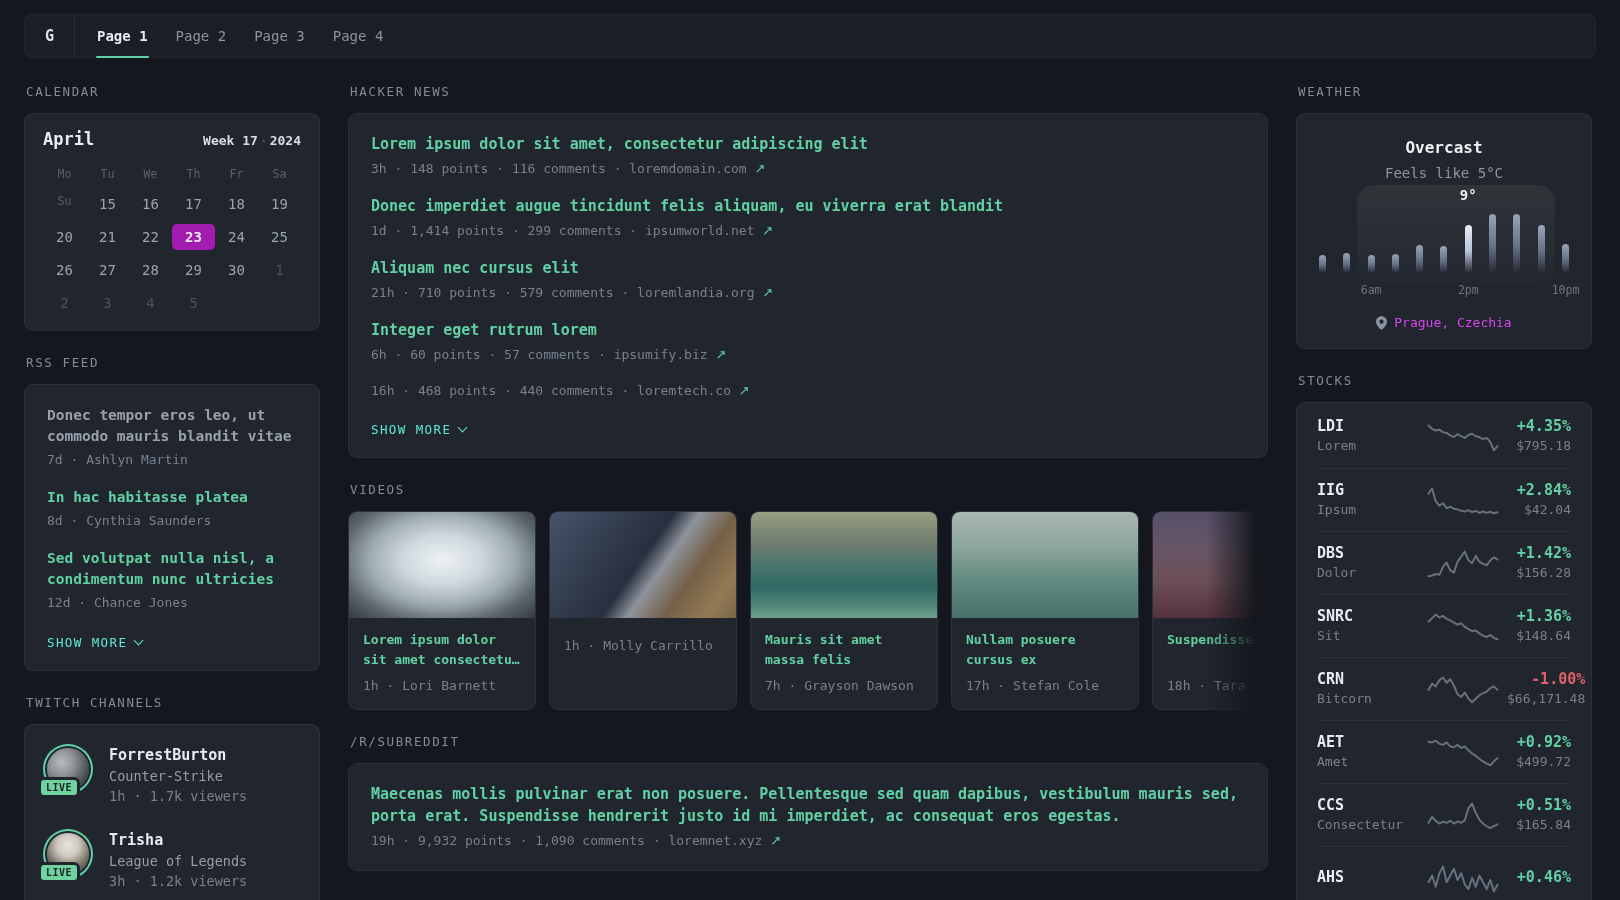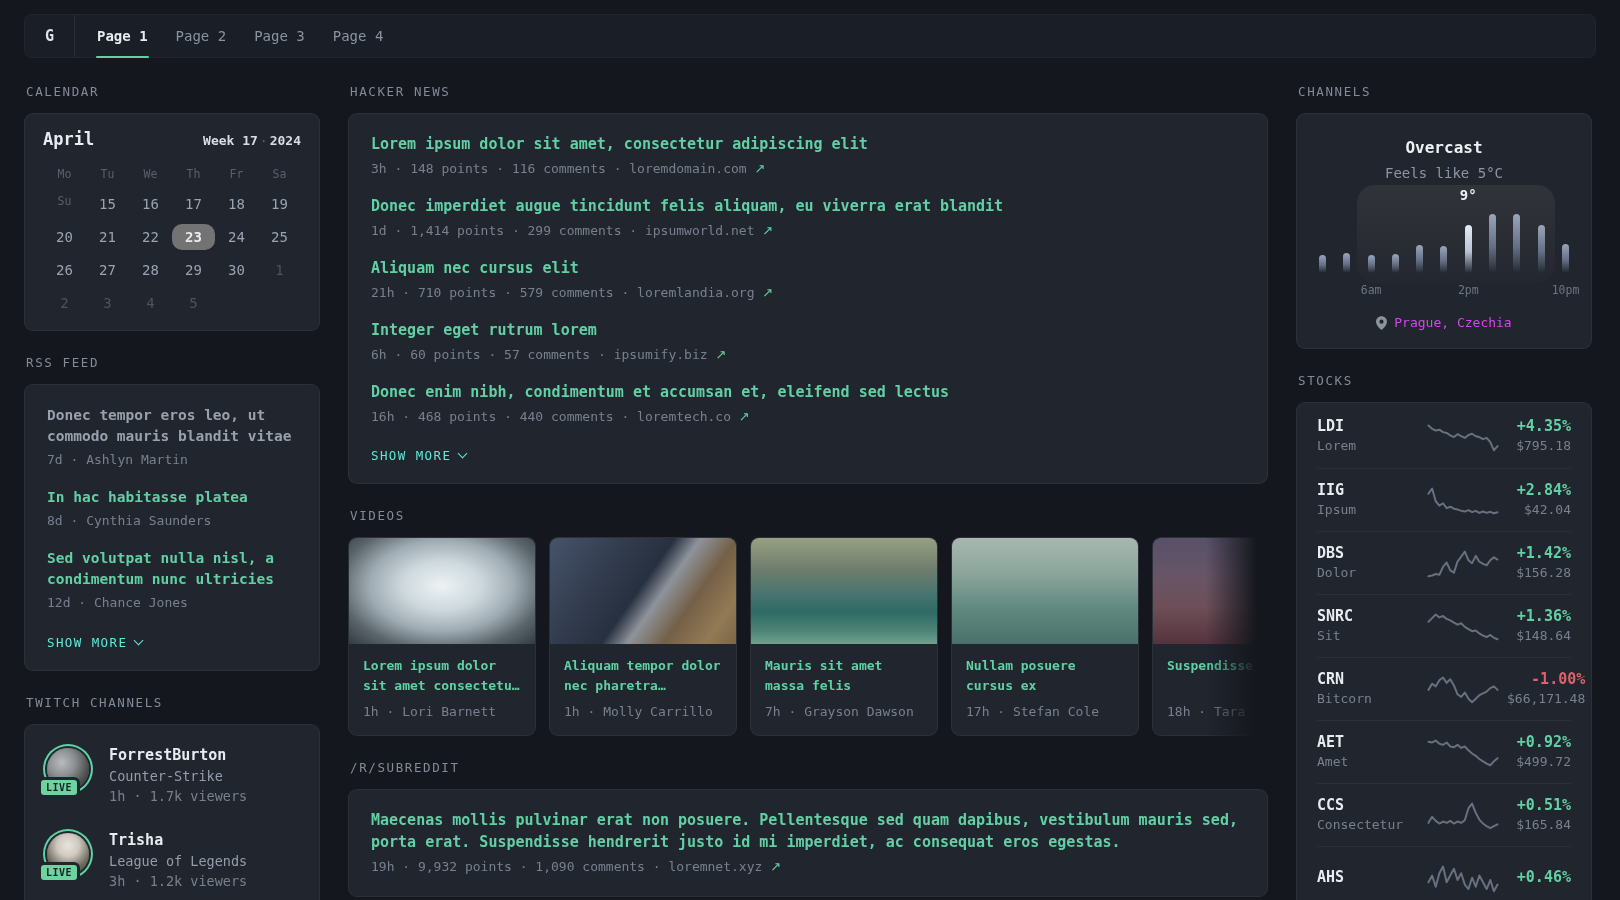--- a/index.html
+++ b/index.html
@@ -38,21 +38,21 @@
 
   
   .cal-card{padding:15px 18px 14px;}
   .cal-head{display:flex;justify-content:space-between;align-items:baseline;}
   .cal-month{font-size:17px;font-weight:bold;color:var(--bright);}
   .cal-week{font-size:13px;color:#d9dde3;font-weight:bold;}
   .cal-sep{color:#5b6270;font-weight:normal;padding:0 2px;}
   .cal-grid{display:grid;grid-template-columns:repeat(6,1fr);row-gap:7px;text-align:center;margin-top:15px;}
   .cal-dow{font-size:11.5px;color:#59606d;line-height:20px;}
   .cal-day{font-size:14px;color:#9aa3b0;height:26px;line-height:26px;}
-  .cal-day.selected{background:#737373;border-radius:10px;color:var(--bright);font-weight:bold;}
+  .cal-day.selected{background:#a21caf;border-radius:5px;color:var(--bright);font-weight:bold;}
   .cal-day.outside{color:var(--dim);}
 
   
   .feed-card{padding:20px 22px;}
   .feed-item + .feed-item{margin-top:18px;}
   .feed-title{display:block;color:var(--teal);font-size:15px;font-weight:bold;line-height:1.45;}
   .rss-card .feed-title{font-size:14.5px;}
   .feed-title.read{color:var(--muted2);}
   .feed-item .meta{margin-top:4px;}
   .ext-arrow{color:var(--teal);font-family:"DejaVu Sans",sans-serif;font-size:13px;}
@@ -249,21 +249,20 @@
             </div>
             <div class="feed-item">
               <a class="feed-title">Aliquam nec cursus elit</a>
               <div class="meta"><span>21h · 710 points · 579 comments · loremlandia.org </span><span class="ext-arrow">↗</span></div>
             </div>
             <div class="feed-item">
               <a class="feed-title">Integer eget rutrum lorem</a>
               <div class="meta"><span>6h · 60 points · 57 comments · ipsumify.biz </span><span class="ext-arrow">↗</span></div>
             </div>
             <div class="feed-item">
-              <a class="feed-title">Donec enim nibh, condimentum et accumsan et, eleifend sed lectus</a>
               <div class="meta"><span>16h · 468 points · 440 comments · loremtech.co </span><span class="ext-arrow">↗</span></div>
             </div>
           </div>
         <button class="show-more">
           <span>SHOW MORE</span>
           <span class="chev"></span>
         </button>
       </div>
     </section>
 
@@ -274,21 +273,20 @@
             <a class="video-card card">
               <div class="thumb thumb-pillars"></div>
               <div class="video-body">
                 <div class="video-title">Lorem ipsum dolor sit amet consectetu…</div>
                 <div class="meta">1h · Lori Barnett</div>
               </div>
             </a>
             <a class="video-card card">
               <div class="thumb thumb-camera"></div>
               <div class="video-body">
-                <div class="video-title">Aliquam tempor dolor nec pharetra…</div>
                 <div class="meta">1h · Molly Carrillo</div>
               </div>
             </a>
             <a class="video-card card">
               <div class="thumb thumb-sea"></div>
               <div class="video-body">
                 <div class="video-title">Mauris sit amet massa felis</div>
                 <div class="meta">7h · Grayson Dawson</div>
               </div>
             </a>
@@ -319,21 +317,21 @@
               <a class="feed-title">Maecenas mollis pulvinar erat non posuere. Pellentesque sed quam dapibus, vestibulum mauris sed, porta erat. Suspendisse hendrerit justo id mi imperdiet, ac consequat eros egestas.</a>
               <div class="meta"><span>19h · 9,932 points · 1,090 comments · loremnet.xyz </span><span class="ext-arrow">↗</span></div>
             </div>
           </div>
       </div>
     </section>
   </div>
 
   <div class="col">
     <section class="section">
-      <h2 class="sec-title">CHANNELS</h2>
+      <h2 class="sec-title">WEATHER</h2>
       <div class="card weather-card">
         <div class="w-cond">Overcast</div>
         <div class="w-feels">Feels like 5°C</div>
         <div class="w-chart" id="w-chart">
             <div class="daylight" style="left: 38.1px; width: 198.1px;"></div>
             <div class="wbar" style="height: 18px;"></div>
             <div class="wbar" style="height: 20px;"></div>
             <div class="wbar" style="height: 18px;"></div>
             <div class="wbar" style="height: 19px;"></div>
             <div class="wbar" style="height: 28px;"></div>

